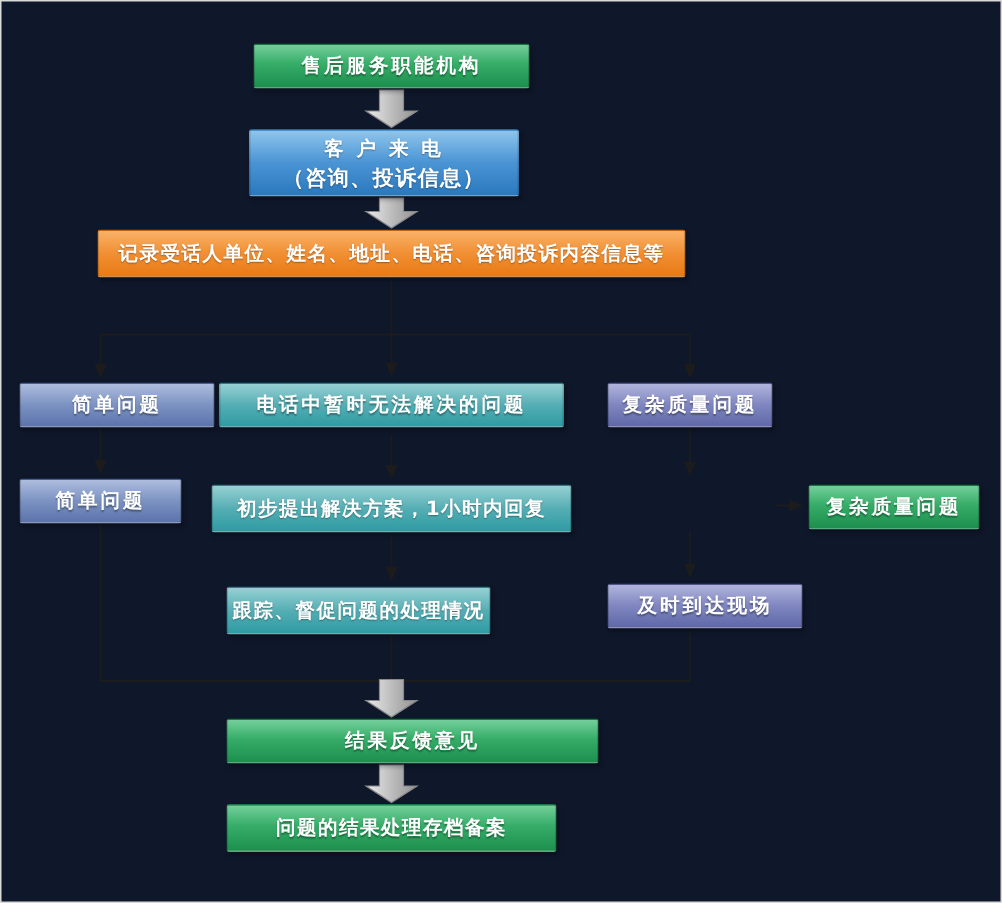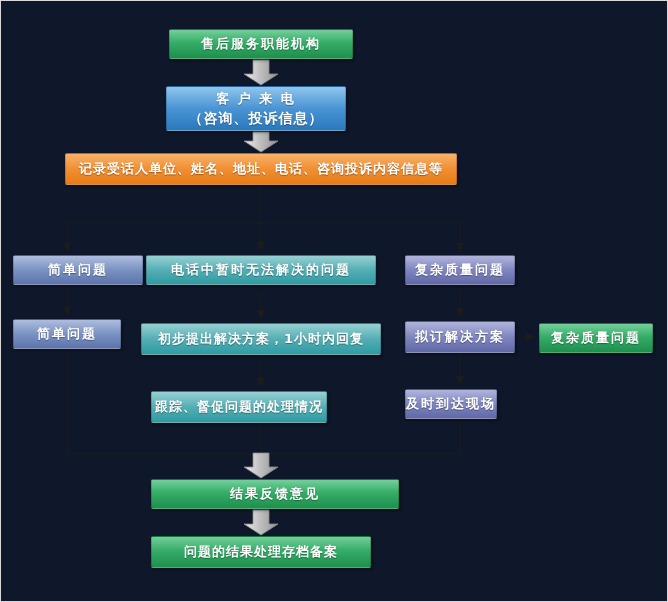--- a/index.html
+++ b/index.html
@@ -101,23 +101,22 @@
   <div class="node steel" style="left:12px; top:318px; width:108px; height:30px;">简单问题</div>
 
   <div class="node teal" style="left:145px; top:254px; width:230px; height:30px;">电话中暂时无法解决的问题</div>
 
   <div class="node teal tight" style="left:140px; top:322px; width:240px; height:32px;">初步提出解决方案，1小时内回复</div>
 
   <div class="node teal tight" style="left:150px; top:390px; width:176px; height:32px;">跟踪、督促问题的处理情况</div>
 
   <div class="node violet" style="left:404px; top:254px; width:110px; height:30px;">复杂质量问题</div>
 
-  <div class="node violet" style="left:404px; top:320px; width:110px; height:32px;">拟订解决方案</div>
 
   <div class="node green" style="left:538px; top:322px; width:114px; height:30px;">复杂质量问题</div>
 
-  <div class="node violet" style="left:404px; top:388px; width:92px; height:30px;">及时到达现场</div>
+  <div class="node violet" style="left:404px; top:388px; width:130px; height:30px;">及时到达现场</div>
 
   <div class="node green" style="left:150px; top:478px; width:248px; height:30px;">结果反馈意见</div>
 
   <div class="node green tight" style="left:150px; top:535px; width:220px; height:32px;">问题的结果处理存档备案</div>
 
 </div>
 
 </body></html>

